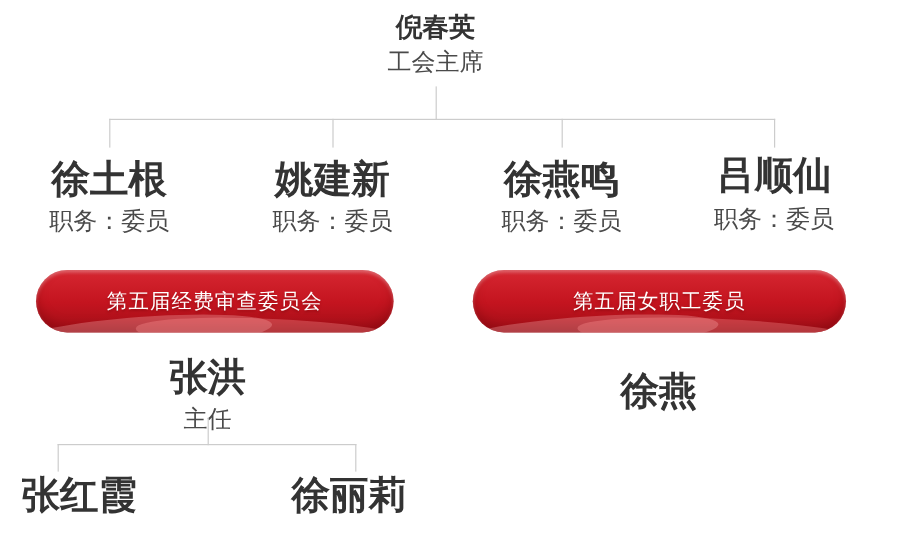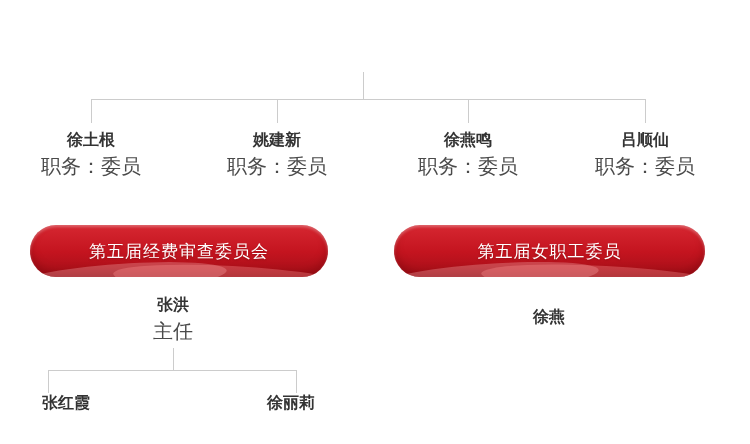--- a/index.html
+++ b/index.html
@@ -9,21 +9,21 @@
     background:#ffffff;
     font-family:"Liberation Sans","DejaVu Sans",sans-serif;
     overflow:hidden;
   }
   .line{position:absolute;background:#cccccc;}
   .vline{width:1px;}
   .hline{height:1px;}
 
   .node{position:absolute;display:flex;flex-direction:column;align-items:center;}
   .node .name{
-    font-size:16px;font-weight:bold;color:#333333;line-height:1.15;
+    font-size:32px;font-weight:bold;color:#333333;line-height:1.15;
     white-space:nowrap;
   }
   .node .name.root-name{font-size:22px;}
   .node .title{
     font-size:20px;font-weight:normal;color:#4a4a4a;line-height:1.2;
     margin-top:5px;white-space:nowrap;
   }
 
   .banner{
     position:absolute;top:225px;height:52px;border-radius:26px;
@@ -49,41 +49,45 @@
     color:#ffffff;font-size:17px;font-weight:500;
     letter-spacing:1px;white-space:nowrap;
     text-shadow:0 1px 2px rgba(90,0,5,0.35);
   }
 </style>
 </head>
 <body>
 
 <div class="stage">
 
+  <div class="node" style="left:263px;top:10px;width:200px;">
+    <div class="name root-name">倪春英</div>
+    <div class="title">工会主席</div>
+  </div>
 
   <div class="line vline" style="left:363px;top:72px;height:28px;"></div>
   <div class="line hline" style="left:91px;top:99px;width:555px;"></div>
   <div class="line vline" style="left:91px;top:99px;height:24px;"></div>
   <div class="line vline" style="left:277px;top:99px;height:24px;"></div>
   <div class="line vline" style="left:468px;top:99px;height:24px;"></div>
   <div class="line vline" style="left:645px;top:99px;height:24px;"></div>
 
   <div class="node" style="left:-9px;top:131px;width:200px;">
     <div class="name">徐土根</div>
     <div class="title">职务：委员</div>
   </div>
   <div class="node" style="left:177px;top:131px;width:200px;font-family:Liberation Serif, serif;">
     <div class="name">姚建新</div>
     <div class="title">职务：委员</div>
   </div>
   <div class="node" style="left:368px;top:131px;width:200px;justify-content:center;">
     <div class="name">徐燕鸣</div>
     <div class="title">职务：委员</div>
   </div>
-  <div class="node" style="left:545px;top:131px;width:200px;">
+  <div class="node" style="left:545px;top:131px;width:200px;font-family:Liberation Mono, monospace;">
     <div class="name">吕顺仙</div>
     <div class="title">职务：委员</div>
   </div>
 
   <div class="banner" style="left:30px;width:298px;">
     <span class="banner-label">第五届经费审查委员会</span>
   </div>
   <div class="banner" style="left:394px;width:311px;">
     <span class="banner-label">第五届女职工委员</span>
   </div>

